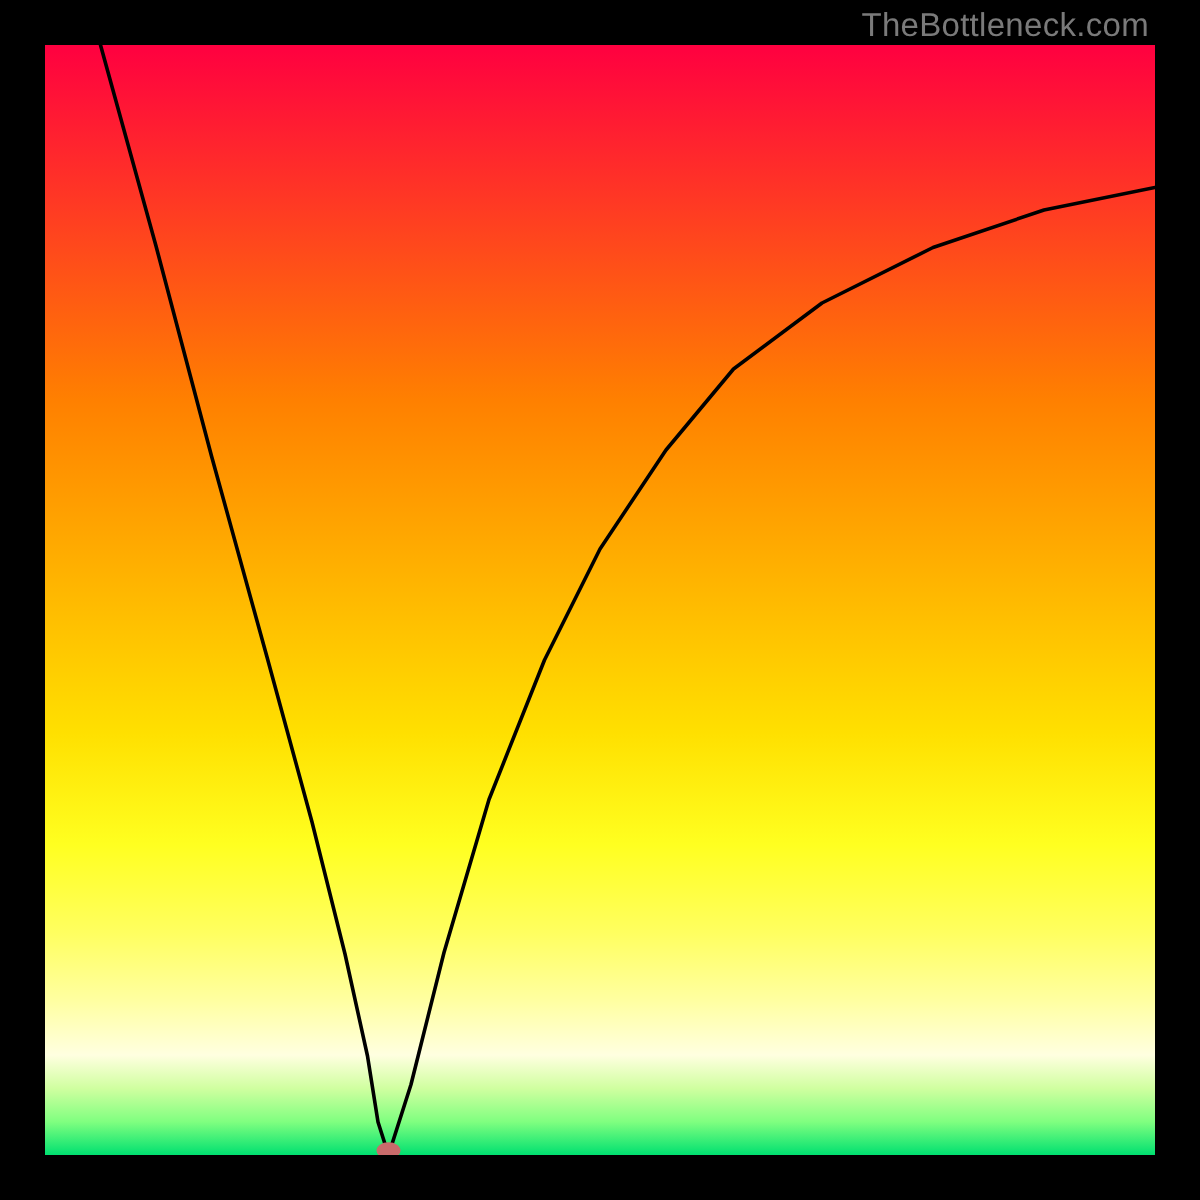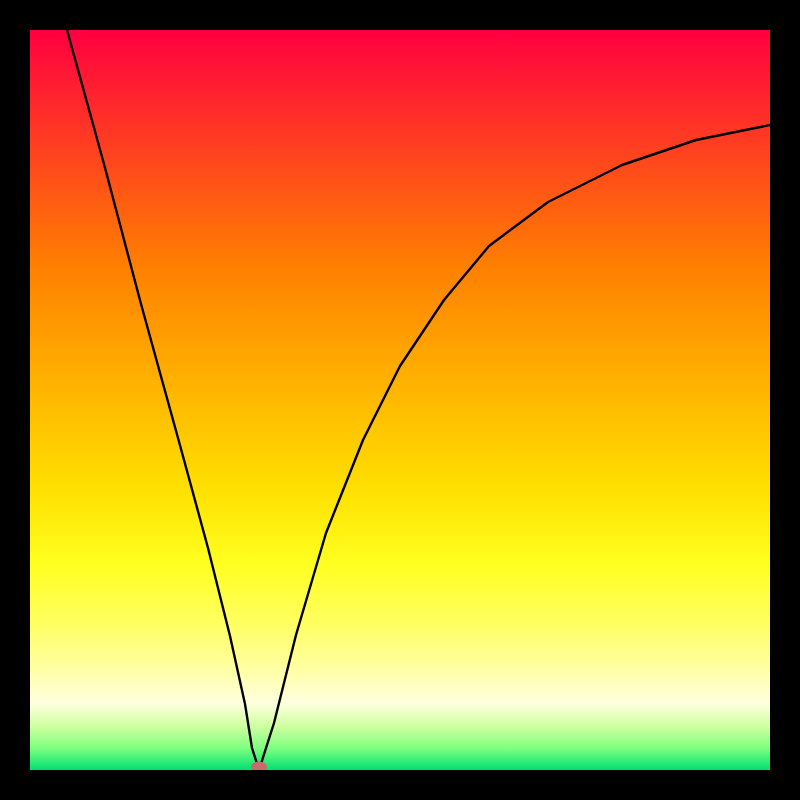--- a/index.html
+++ b/index.html
@@ -84,13 +84,14 @@
            L 370 336
            L 414 270
            L 459 216
            L 518 172
            L 592 135
            L 666 110
            L 740 95"></path>
       <ellipse class="marker" cx="229" cy="737" rx="8" ry="5.5"></ellipse>
     </svg>
   </div>
+  <div class="watermark">TheBottleneck.com</div>
 </div>
 
 </body></html>

